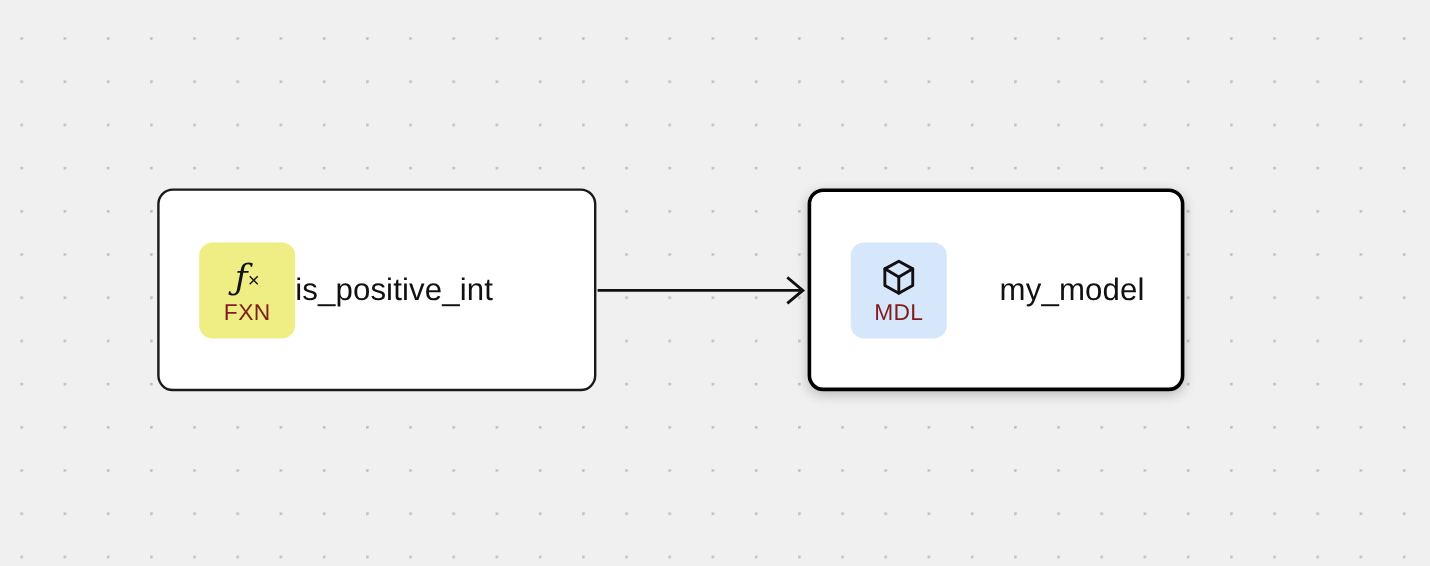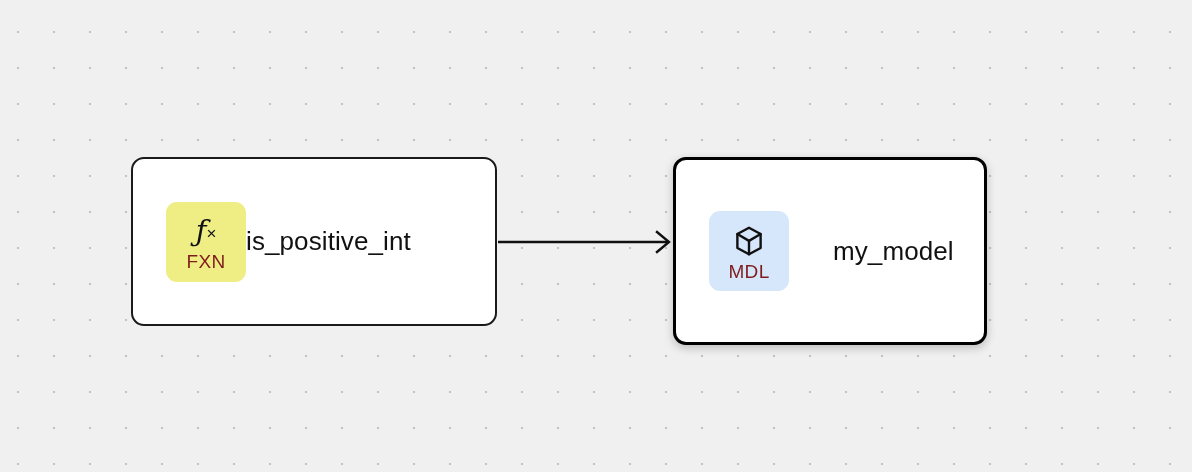--- a/index.html
+++ b/index.html
@@ -45,21 +45,21 @@
   #node-fxn {
     left: 131px;
     top: 157px;
     width: 366px;
     height: 169px;
   }
   #node-mdl {
     left: 673px;
     top: 157px;
     width: 314px;
-    height: 188px;
+    height: 169px;
   }
 
   
   .badge {
     box-sizing: border-box;
     width: 80px;
     height: 80px;
     border-radius: 11px;
     flex: 0 0 auto;
     display: flex;

